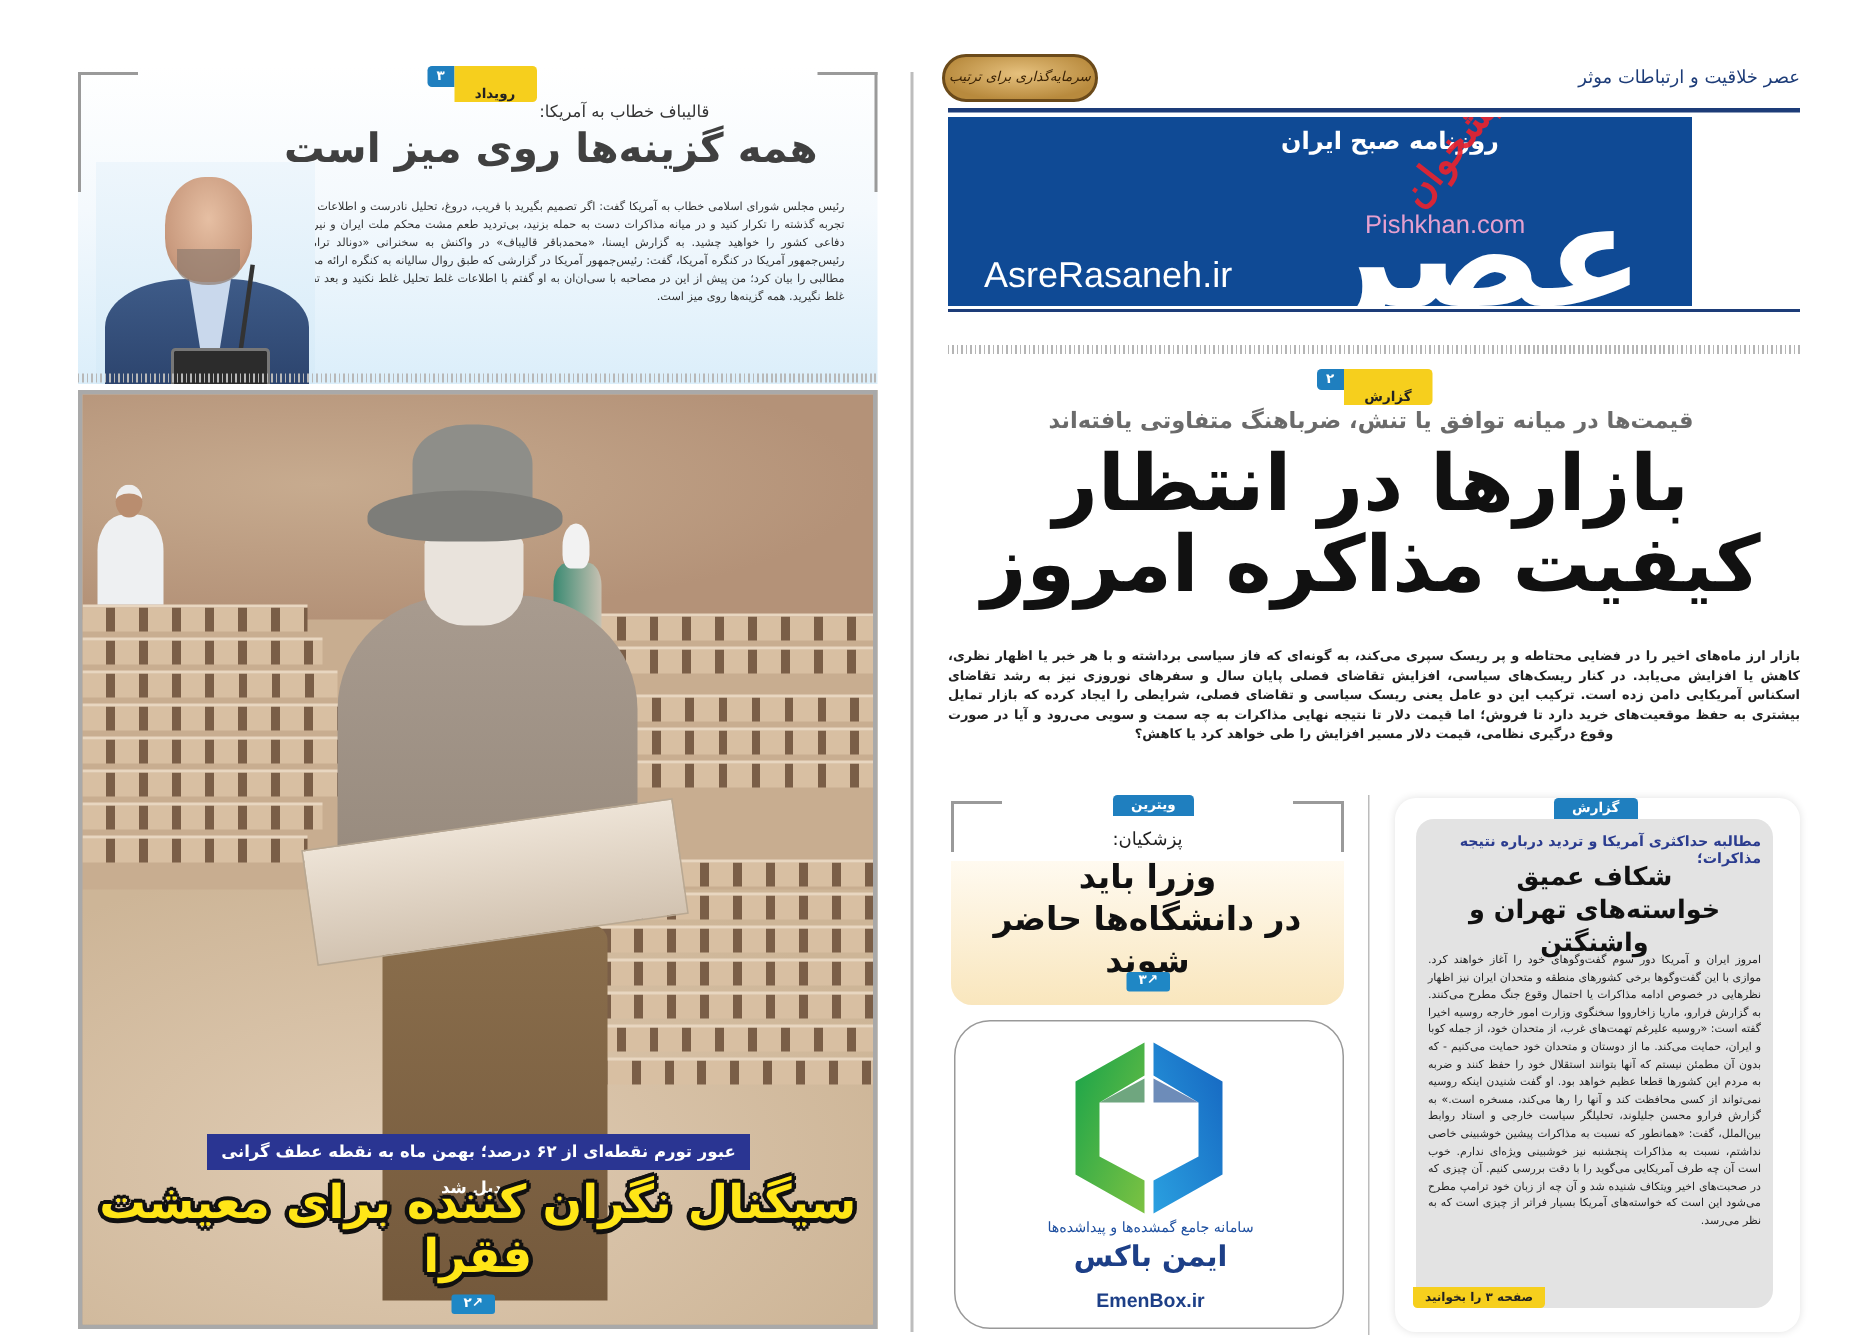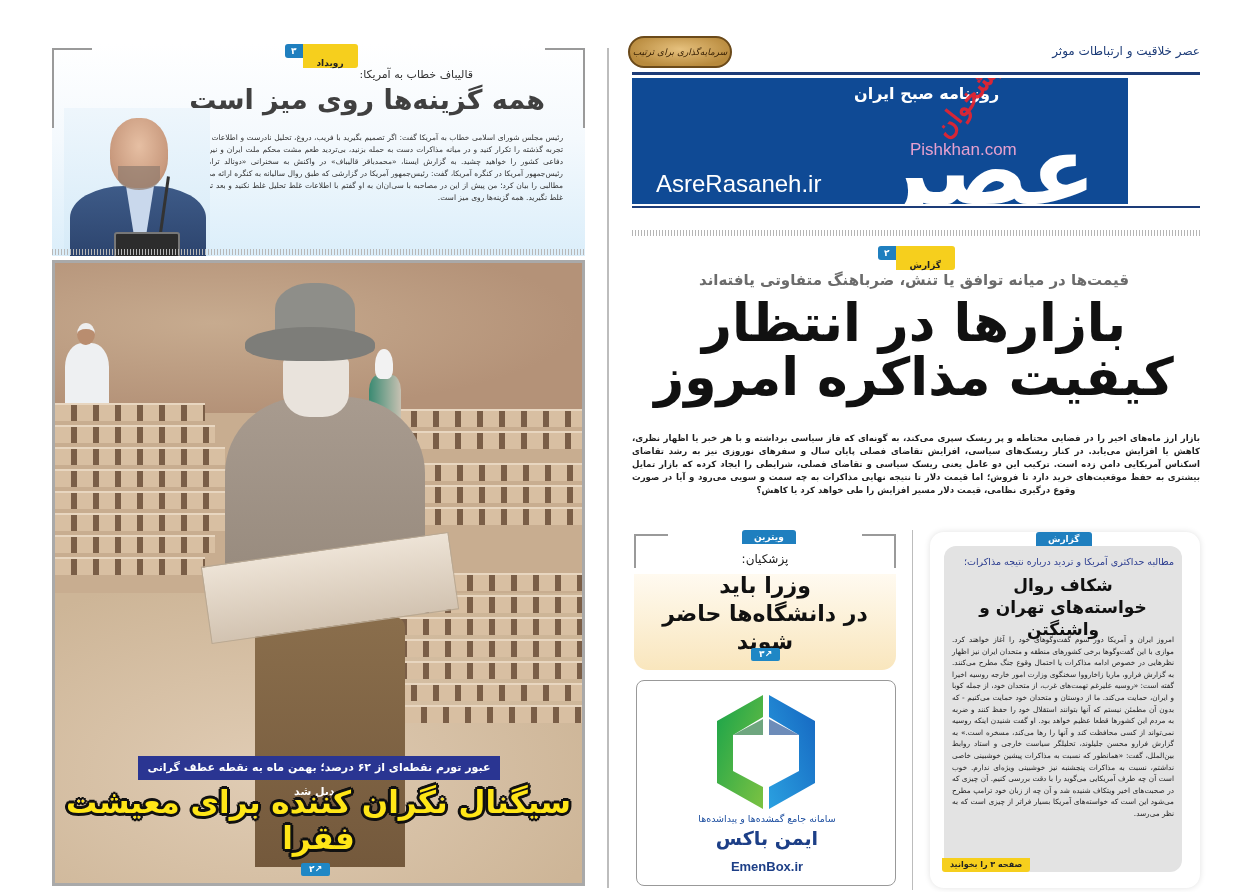--- a/index.html
+++ b/index.html
@@ -81,30 +81,30 @@
 
   .vitrine-box { position: absolute; left: 6px; top: 496px; width: 262px; height: 140px; }
   .vitrine-box .corner-l { position: absolute; left: 0; top: 4px; width: 34px; height: 34px; border-left: 2px solid #9a9a9a; border-top: 2px solid #9a9a9a; }
   .vitrine-box .corner-r { position: absolute; right: 0; top: 4px; width: 34px; height: 34px; border-right: 2px solid #9a9a9a; border-top: 2px solid #9a9a9a; }
   .vitrine-box .bg { position: absolute; left: 0; top: 44px; width: 262px; height: 96px; background: linear-gradient(#fffaf0, #f9e6bd); border-radius: 0 0 14px 14px; }
   .vitrine-badge { left: 108px; top: 0; }
   .vitrine-kicker { position: absolute; left: 0; width: 262px; top: 22px; text-align: center; direction: rtl; font-size: 12px; color: #222; }
   .vitrine-head { position: absolute; left: 0; width: 262px; top: 42px; text-align: center; direction: rtl; font-size: 22px; font-weight: bold; line-height: 28px; color: #111; }
   .vitrine-ref { position: absolute; left: 117px; top: 118px; background: #1f87c5; color: #fff; font-size: 9px; font-weight: bold; height: 13px; line-height: 13px; padding: 0 8px; border-radius: 2px; direction: ltr; }
 
-  .ad-box { position: absolute; left: 8px; top: 646px; width: 260px; height: 206px; border: 1px solid #999; border-radius: 8px; background: #fff; }
+  .ad-box { position: absolute; left: 8px; top: 646px; width: 260px; height: 206px; border: 1px solid #999; border-radius: 24px; background: #fff; }
   .ad-logo { position: absolute; left: 66px; top: 10px; width: 126px; height: 120px; }
   .ad-caption { position: absolute; left: 0; width: 260px; top: 132px; text-align: center; direction: rtl; font-size: 9.5px; color: #1e4fa0; }
   .ad-title { position: absolute; left: 0; width: 260px; top: 146px; text-align: center; direction: rtl; font-size: 19px; font-weight: bold; color: #1d3f87; }
   .ad-url { position: absolute; left: 0; width: 260px; top: 178px; text-align: center; font-size: 13px; font-weight: bold; color: #1d3f87; font-family: "Liberation Sans", sans-serif; }
 
   .report-card { position: absolute; left: 302px; top: 498px; width: 270px; height: 356px; background: #ffffff; border-radius: 14px; box-shadow: 0 0 6px rgba(0,0,0,.12); }
   .report-inner { position: absolute; left: 14px; top: 14px; width: 238px; height: 326px; background: #e3e3e3; border-radius: 12px 12px 12px 12px; }
   .report-badge { left: 106px; top: 0; border-radius: 3px 3px 0 0; }
-  .report-kicker { position: absolute; right: 8px; top: 10px; direction: rtl; color: #2b3c8f; font-size: 9.5px; font-weight: normal; }
+  .report-kicker { position: absolute; right: 8px; top: 10px; direction: rtl; color: #2b3c8f; font-size: 9.5px; font-weight: bold; }
   .report-head { position: absolute; left: 0; width: 238px; top: 28px; text-align: center; direction: rtl; font-size: 17px; font-weight: bold; line-height: 22px; color: #111; }
   .report-body { position: absolute; left: 8px; top: 88px; width: 222px; direction: rtl; text-align: justify; font-size: 7.3px; line-height: 11.6px; color: #222; }
   .report-more { position: absolute; left: 12px; top: 326px; background: #f6cf1d; color: #222; font-size: 8px; font-weight: bold; height: 14px; line-height: 14px; padding: 0 8px; border-radius: 0 0 3px 3px; direction: rtl; }
 </style>
 </head>
 <body>
 
 <div class="left-page">
   <div class="lp-top"></div>
   <div class="lp-frame-top">
@@ -250,21 +250,21 @@
     </svg>
     <div class="ad-caption">سامانه جامع گمشده‌ها و پیداشده‌ها</div>
     <div class="ad-title">ایمن باکس</div>
     <div class="ad-url">EmenBox.ir</div>
   </div>
 
   <div class="report-card">
     <div class="report-inner">
       <div class="report-kicker">مطالبه حداکثری آمریکا و تردید درباره نتیجه مذاکرات؛</div>
       <div class="report-head">
-        <div>شکاف روال</div>
+        <div>شکاف عمیق</div>
         <div>خواسته‌های تهران و واشنگتن</div>
       </div>
       <div class="report-body">امروز ایران و آمریکا دور سوم گفت‌وگوهای خود را آغاز خواهند کرد. موازی با این گفت‌وگوها برخی کشورهای منطقه و متحدان ایران نیز اظهار نظرهایی در خصوص ادامه مذاکرات یا احتمال وقوع جنگ مطرح می‌کنند. به گزارش فرارو، ماریا زاخارووا سخنگوی وزارت امور خارجه روسیه اخیرا گفته است: «روسیه علیرغم تهمت‌های غرب، از متحدان خود، از جمله کوبا و ایران، حمایت می‌کند. ما از دوستان و متحدان خود حمایت می‌کنیم - که بدون آن مطمئن نیستم که آنها بتوانند استقلال خود را حفظ کنند و ضربه به مردم این کشورها قطعا عظیم خواهد بود. او گفت شنیدن اینکه روسیه نمی‌تواند از کسی محافظت کند و آنها را رها می‌کند، مسخره است.» به گزارش فرارو محسن جلیلوند، تحلیلگر سیاست خارجی و استاد روابط بین‌الملل، گفت: «همانطور که نسبت به مذاکرات پیشین خوشبینی خاصی نداشتم، نسبت به مذاکرات پنجشنبه نیز خوشبینی ویژه‌ای ندارم. خوب است آن چه طرف آمریکایی می‌گوید را با دقت بررسی کنیم. آن چیزی که در صحبت‌های اخیر ویتکاف شنیده شد و آن چه از زبان خود ترامپ مطرح می‌شود این است که خواسته‌های آمریکا بسیار فراتر از چیزی است که به نظر می‌رسد.</div>
     </div>
     <div class="badge-blue-only report-badge" style="position:absolute;">گزارش</div>
     <div class="report-more">صفحه ۳ را بخوانید</div>
   </div>
 </div>
 
 </body></html>

